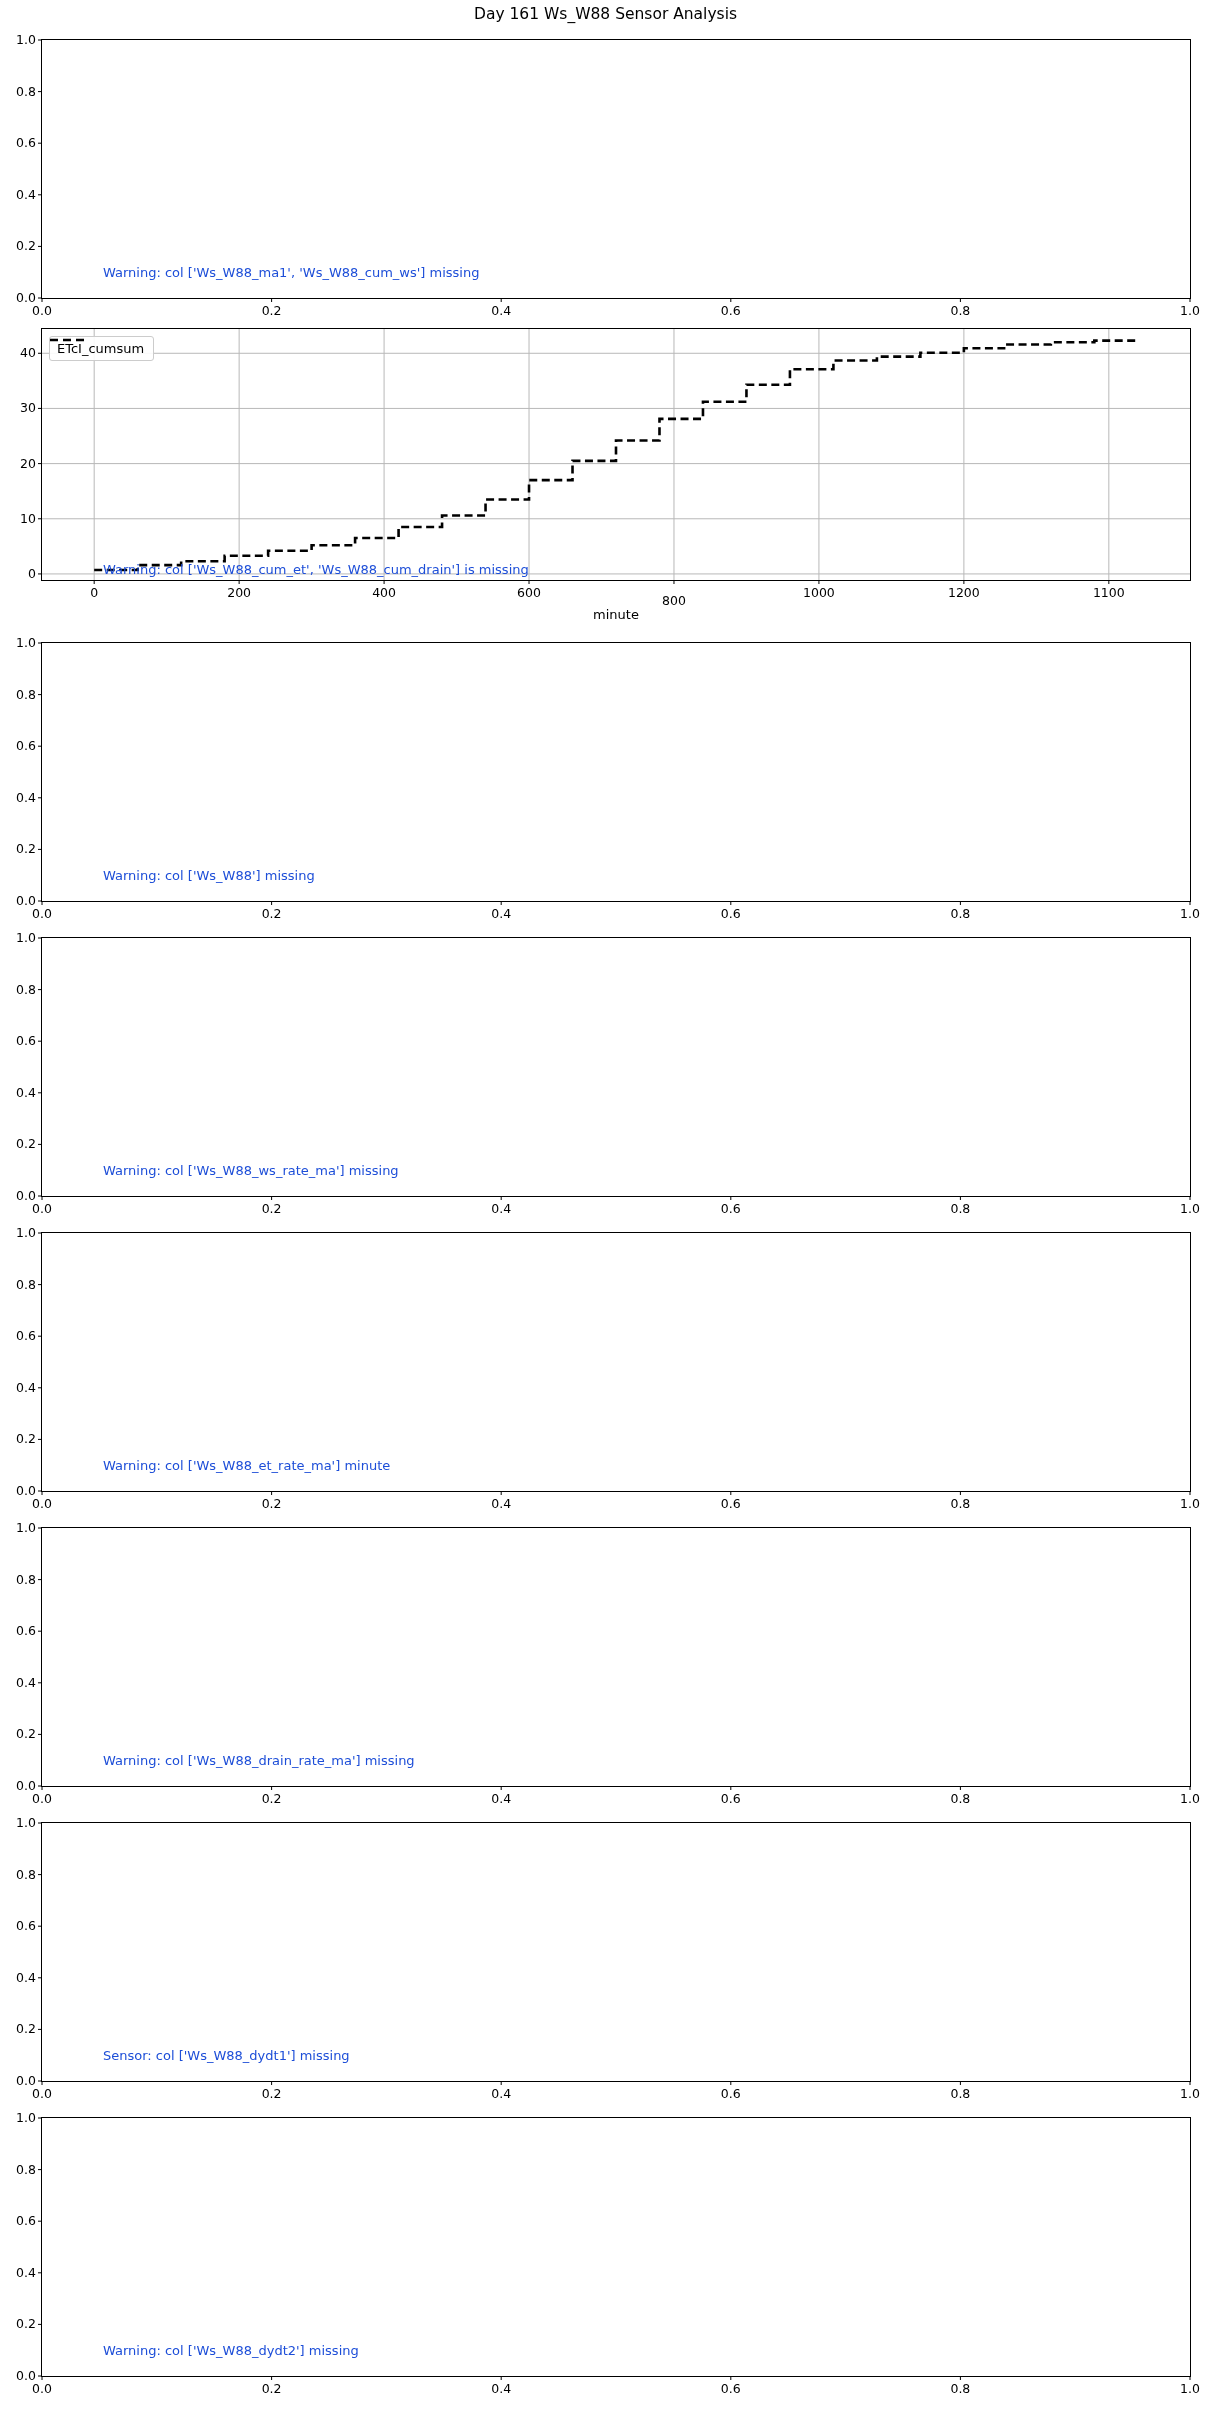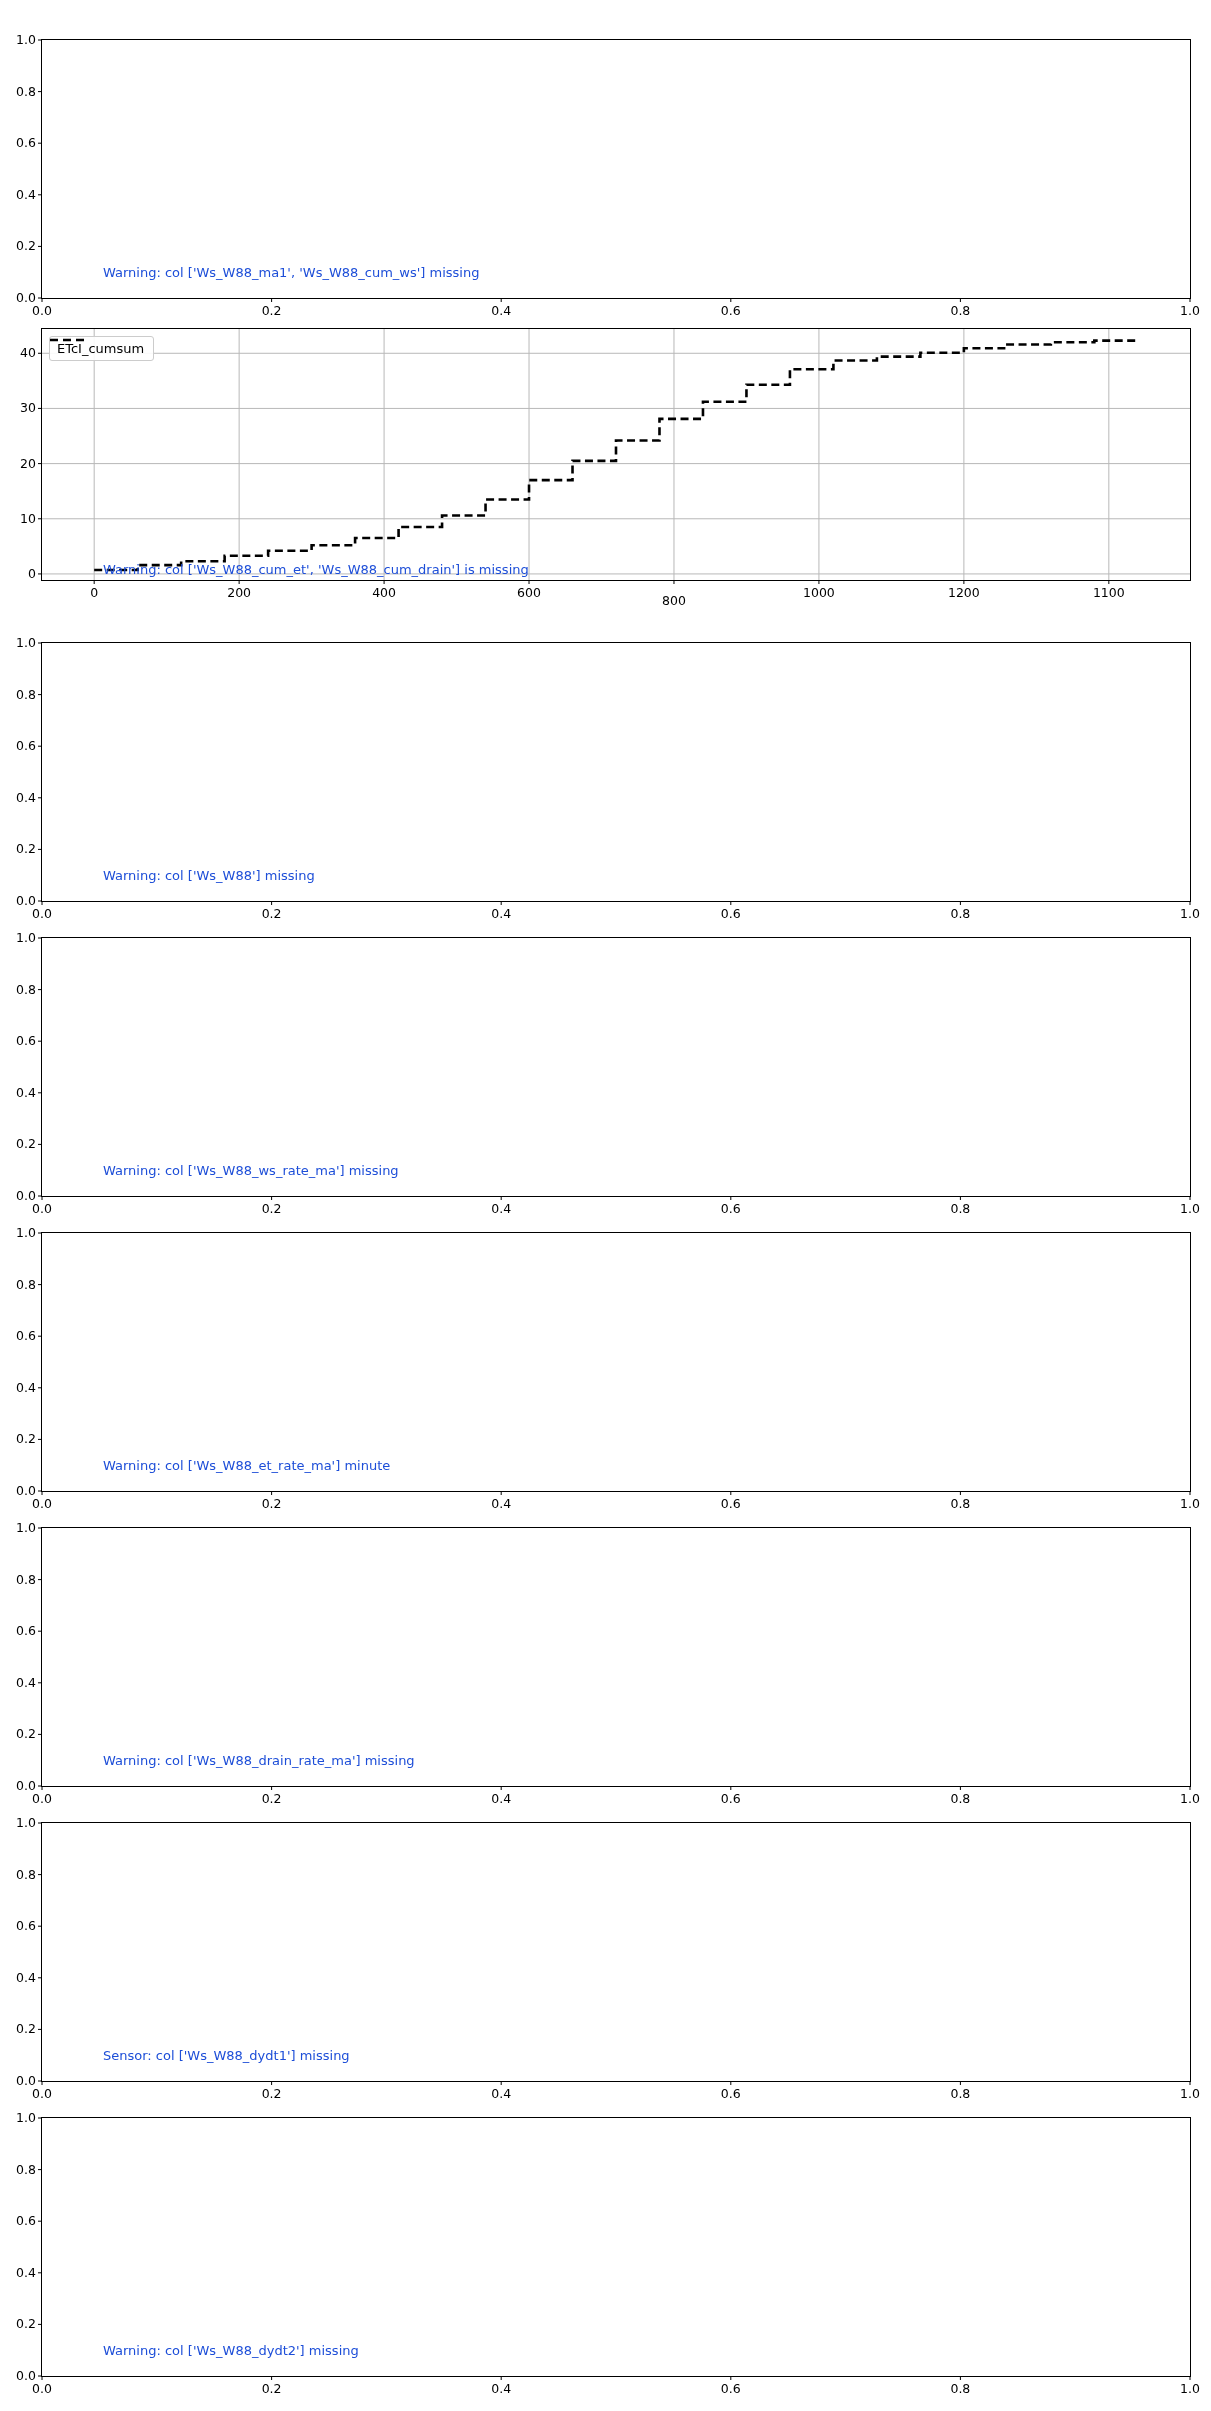--- a/index.html
+++ b/index.html
@@ -43,20 +43,21 @@
     border:1px solid #cccccc;border-radius:3px;
     font-size:13px;z-index:3;
   }
   .legend-sample{display:block;}
   .warning,.fig-title,.xlabel{z-index:2;}
 </style>
 </head>
 <body>
 
 <div id="figure">
+  <div class="fig-title">Day 161 Ws_W88 Sensor Analysis</div>
 
   <div class="axes" id="axes-1" style="top:39px;height:260px;">
     <svg width="1148" height="258">
         <line x1="0" x2="0" y1="258" y2="262" stroke="#000000" stroke-width="1"></line>
         <line x1="229.60000000000002" x2="229.60000000000002" y1="258" y2="262" stroke="#000000" stroke-width="1"></line>
         <line x1="459.20000000000005" x2="459.20000000000005" y1="258" y2="262" stroke="#000000" stroke-width="1"></line>
         <line x1="688.8" x2="688.8" y1="258" y2="262" stroke="#000000" stroke-width="1"></line>
         <line x1="918.4000000000001" x2="918.4000000000001" y1="258" y2="262" stroke="#000000" stroke-width="1"></line>
         <line x1="1148" x2="1148" y1="258" y2="262" stroke="#000000" stroke-width="1"></line>
         <line x1="-4" x2="0" y1="258" y2="258" stroke="#000000" stroke-width="1"></line>
@@ -111,20 +112,21 @@
         <line x1="-4" x2="0" y1="24.272527472527457" y2="24.272527472527457" stroke="#000000" stroke-width="1"></line>
         <path d="M 52.18181818181818 241.07032967032967 H 95.66666666666666 V 236.1054945054945 H 139.15151515151516 V 232.24395604395605 H 182.63636363636363 V 226.72747252747251 H 226.12121212121212 V 221.76263736263735 H 269.6060606060606 V 216.24615384615385 H 313.09090909090907 V 209.07472527472527 H 356.57575757575756 V 198.04175824175826 H 400.06060606060606 V 186.45714285714286 H 443.54545454545456 V 170.45934065934068 H 487.03030303030306 V 151.15164835164836 H 530.5151515151515 V 131.84395604395604 H 574 V 111.43296703296701 H 617.4848484848485 V 89.91868131868131 H 660.969696969697 V 72.81758241758243 H 704.4545454545455 V 55.71648351648352 H 747.9393939393939 V 40.27032967032966 H 791.4242424242425 V 31.443956043956007 H 834.9090909090909 V 27.582417582417605 H 878.3939393939394 V 23.72087912087909 H 921.8787878787879 V 19.307692307692292 H 965.3636363636364 V 15.446153846153805 H 1008.8484848484849 V 13.239560439560421 H 1052.3333333333333 V 11.584615384615404 H 1095.0934343434344" fill="none" stroke="#000000" stroke-width="2.6" stroke-dasharray="8 4.5"></path>
       </svg>
     <div class="legend">
       <svg class="legend-sample" width="34" height="6">
         <line x1="0" y1="3" x2="34" y2="3" stroke="#000" stroke-width="2.4" stroke-dasharray="8 5"></line>
       </svg>
       <span>ETcI_cumsum</span>
     </div>
     <div class="warning" style="bottom:3px;">Warning: col ['Ws_W88_cum_et', 'Ws_W88_cum_drain'] is missing</div>
+    <div class="xlabel">minute</div>
   <div class="tick-label xtick" style="left: 20.1818px; top: 257px;">0</div>
       <div class="tick-label xtick" style="left: 165.131px; top: 257px;">200</div>
       <div class="tick-label xtick" style="left: 310.081px; top: 257px;">400</div>
       <div class="tick-label xtick" style="left: 455.03px; top: 257px;">600</div>
       <div class="tick-label xtick" style="left: 599.98px; top: 265px;">800</div>
       <div class="tick-label xtick" style="left: 744.929px; top: 257px;">1000</div>
       <div class="tick-label xtick" style="left: 889.879px; top: 257px;">1200</div>
       <div class="tick-label xtick" style="left: 1034.83px; top: 257px;">1100</div>
       <div class="tick-label ytick" style="left: -50px; top: 237.932px;">0</div>
       <div class="tick-label ytick" style="left: -50px; top: 182.767px;">10</div>

